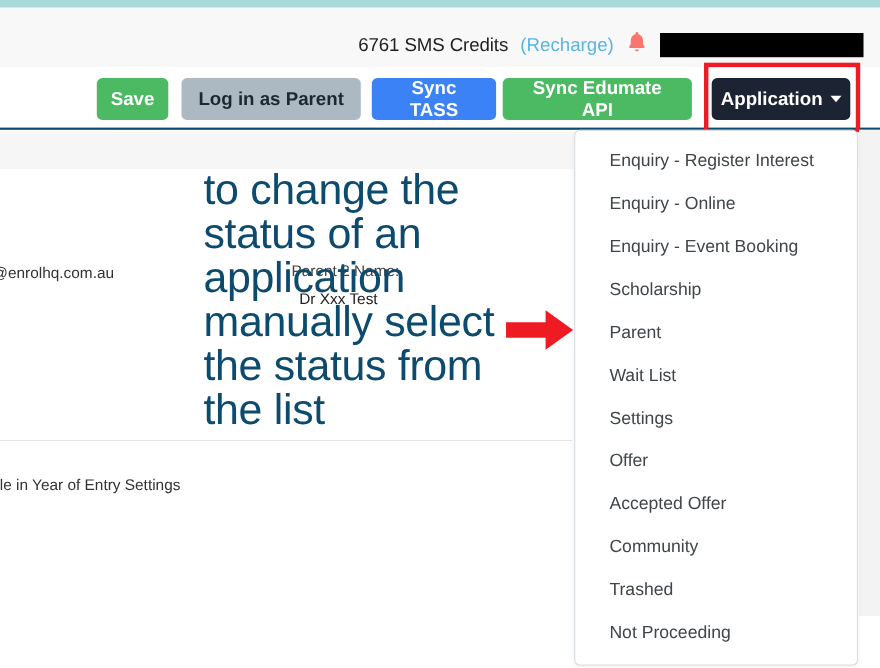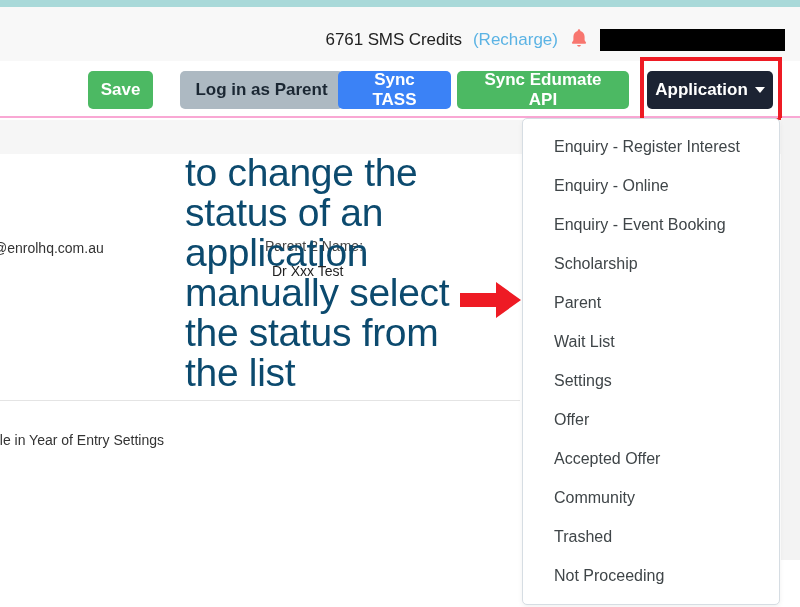--- a/index.html
+++ b/index.html
@@ -33,34 +33,34 @@
   .recharge-link { color: #5bb3e4; font-size: 17px; text-align: center; }
   .bell-icon { display: block; }
   .redaction-bar {
     width: 185px; height: 22px; background: #000000;
   }
 
   
   .toolbar {
     position: absolute; left: 0; top: 61px; width: 800px; height: 57px;
     background: #ffffff;
-    border-bottom: 2px solid #f9a8d4;
+    border-bottom: 2px solid #0c4a6e;
     padding-left: 21px;
   }
   .btn {
     position: absolute; top: 10px; height: 38px;
     border: none; border-radius: 5px;
     font-family: "Liberation Sans", sans-serif;
     font-size: 17px; font-weight: bold;
     color: #ffffff; cursor: pointer;
     display: flex; align-items: center; justify-content: center;
     padding: 0 14px;
   }
   .btn-save      { left: 88px;  width: 65px;  background: #4cb963; }
-  .btn-login     { left: 180px; width: 163px; background: #adb9c2; color: #1b2733; }
+  .btn-login     { left: 165px; width: 163px; background: #adb9c2; color: #1b2733; }
   .btn-tass      { left: 338px; width: 113px; background: #3b82f6; }
   .btn-edumate   { left: 457px; width: 172px; background: #4cb963; }
   .btn-application {
     left: 647px; width: 126px; background: #1c2333; border-radius: 5px;
     gap: 7px;
   }
   .caret {
     width: 0; height: 0;
     border-left: 5px solid transparent;
     border-right: 5px solid transparent;

